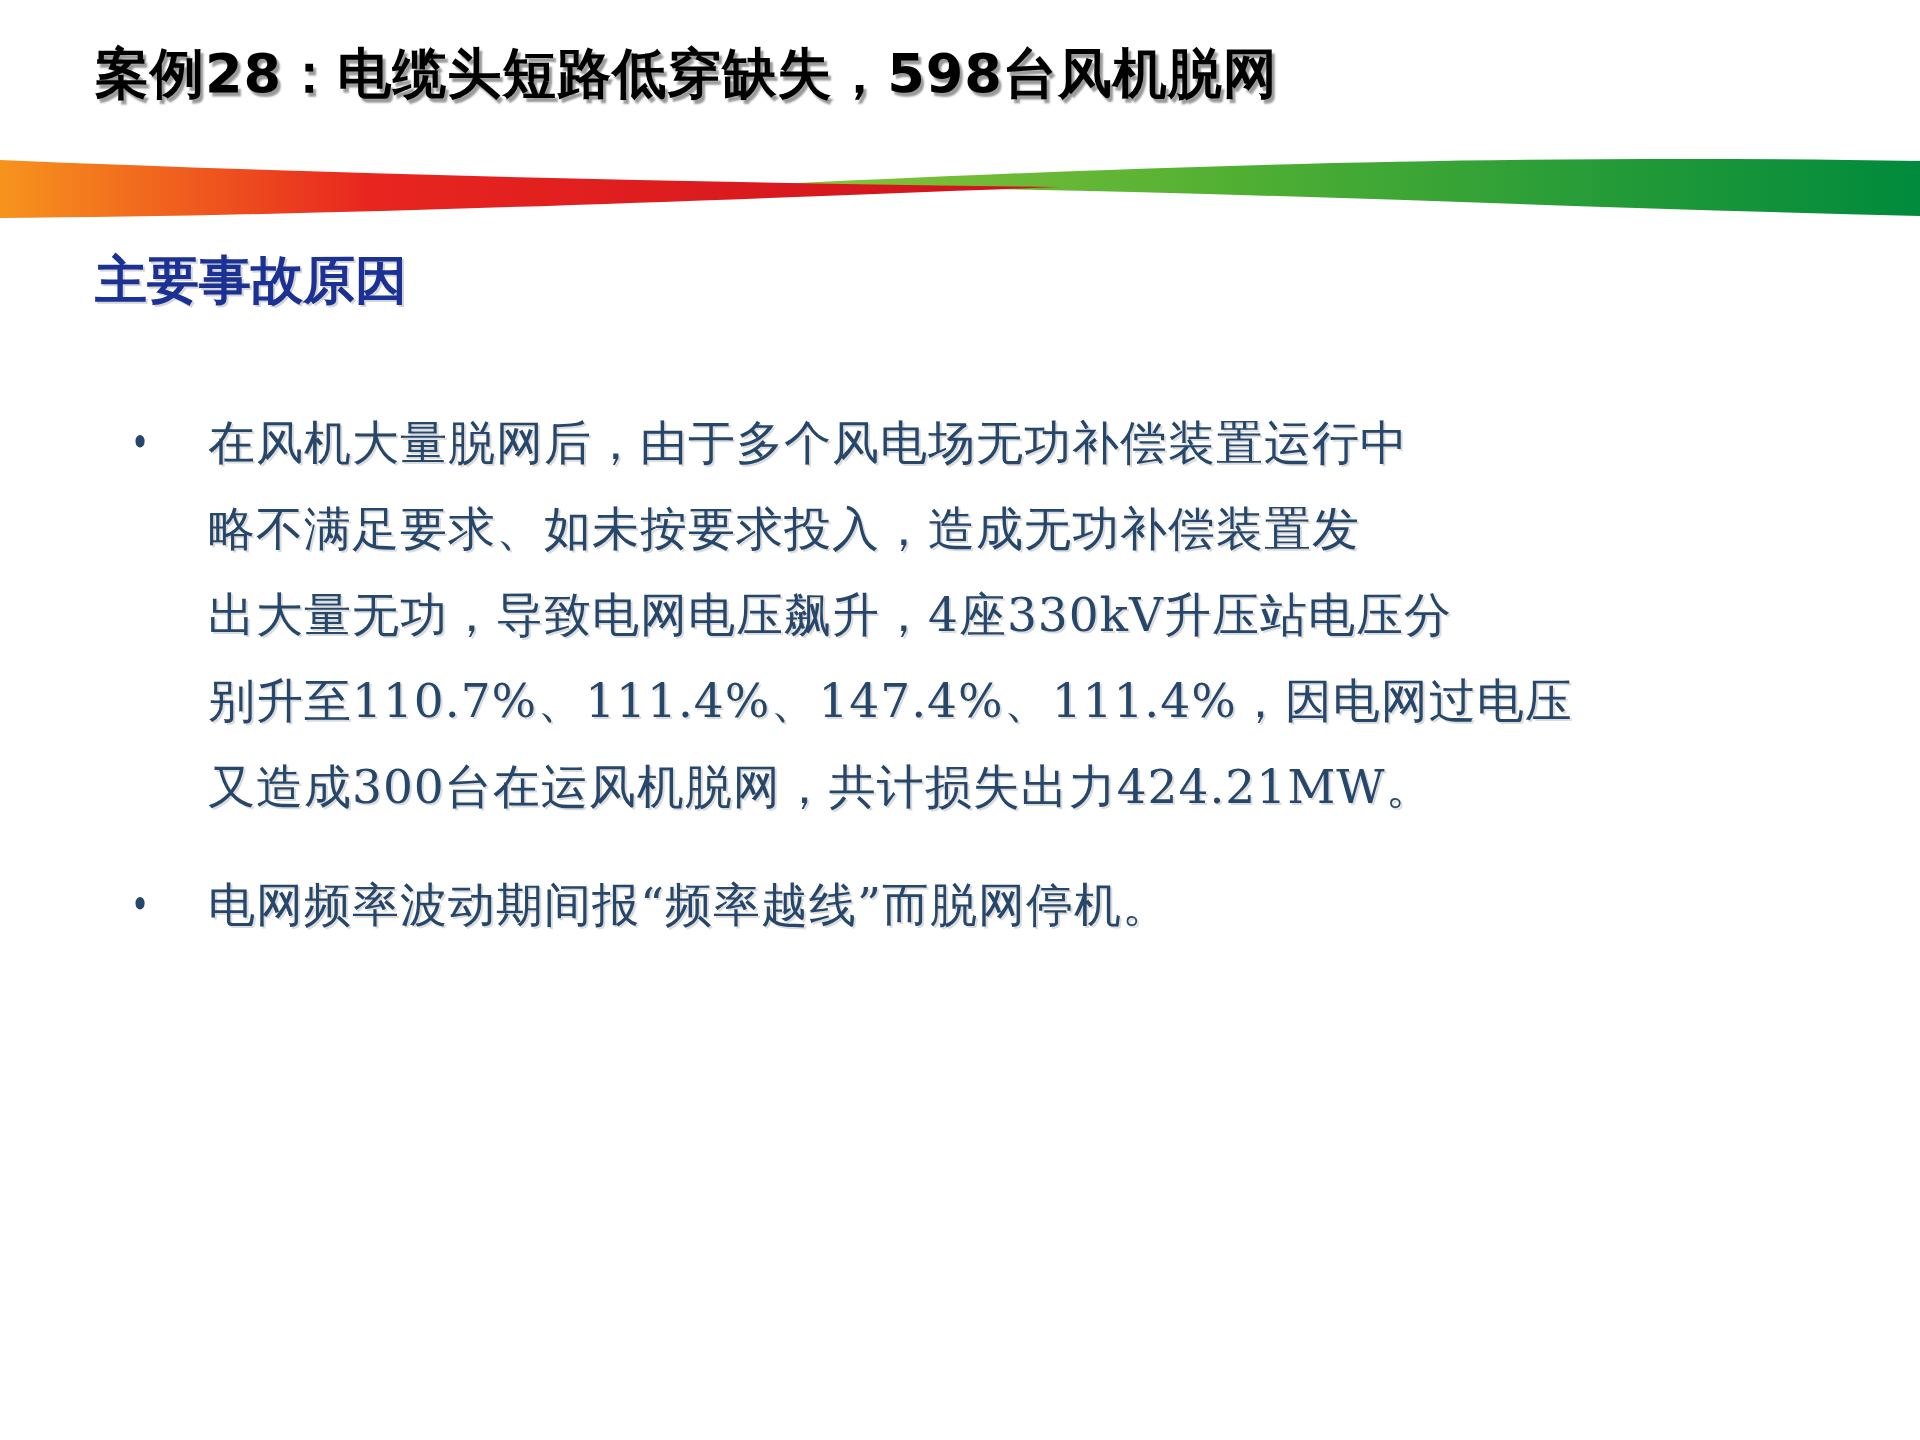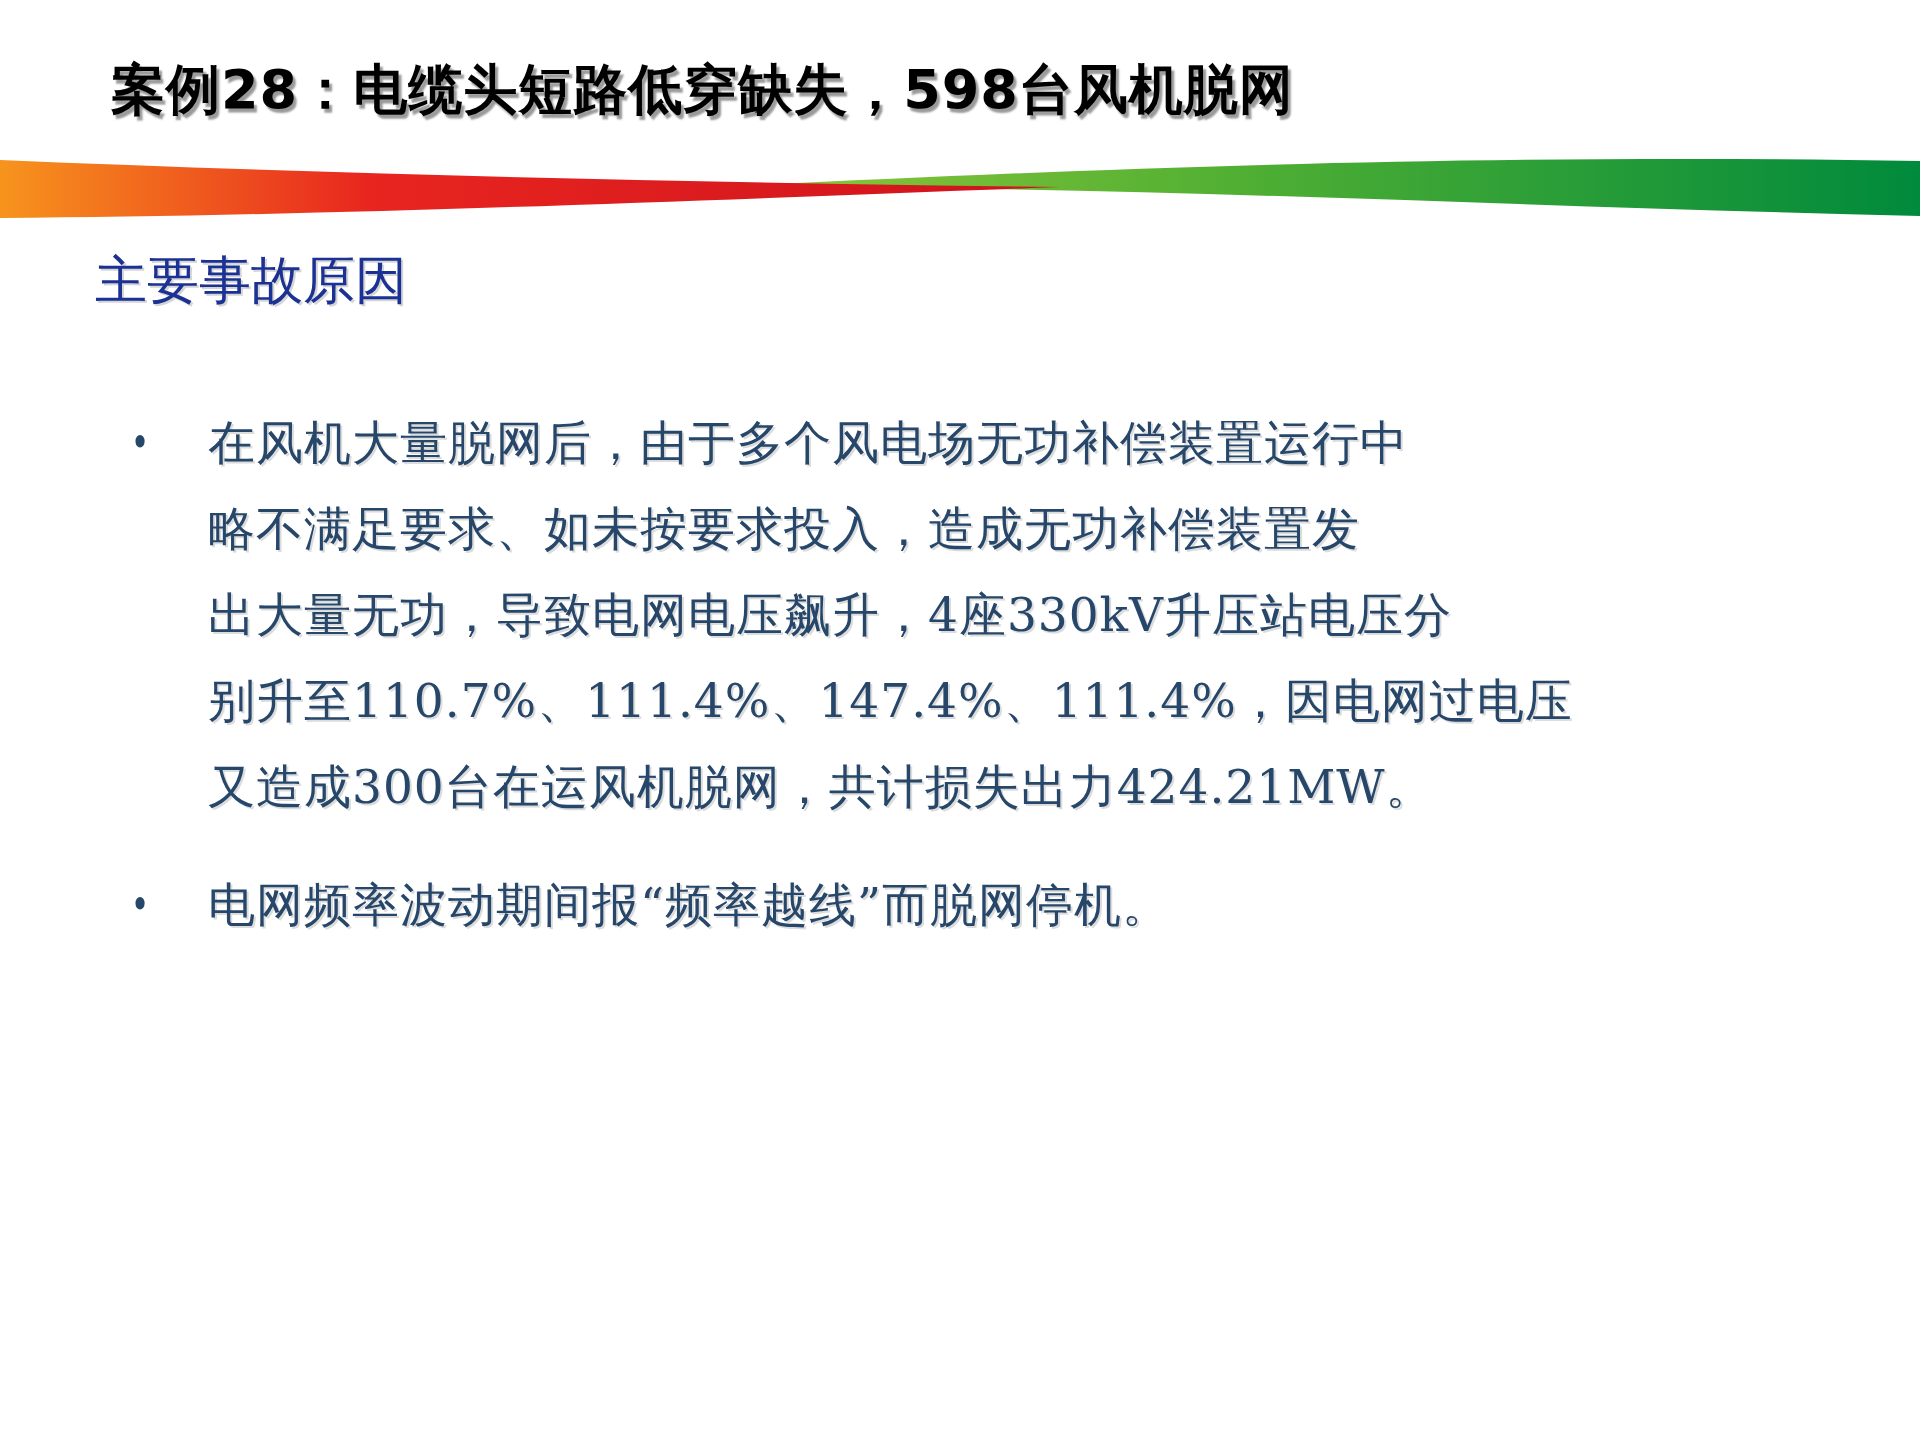--- a/index.html
+++ b/index.html
@@ -6,40 +6,40 @@
   .slide{
     position:relative;
     width:1920px;height:1440px;
     background:#ffffff;
     overflow:hidden;
     font-family:"DejaVu Sans","Liberation Sans",sans-serif;
   }
   .title{
     position:absolute;
     left:95px;top:38px;
-    margin:16px;
+    margin:0;
     font-size:54px;
     font-weight:700;
     letter-spacing:1px;
     color:#000000;
     text-shadow:3px 4px 2px rgba(0,0,0,0.40);
     white-space:nowrap;
   }
   .ribbon{
     position:absolute;
     left:0;top:130px;
     width:1920px;height:105px;
     display:block;
   }
   .heading{
     position:absolute;
     left:95px;top:246px;
     margin:0;
     font-size:52px;
-    font-weight:400;
+    font-weight:700;
     color:#1B3193;
     text-shadow:2px 2px 0 rgba(150,150,150,0.40);
     white-space:nowrap;
   }
   .bullets{
     position:absolute;
     left:100px;top:400px;
     width:1600px;
     margin:0;padding:0;
     list-style:none;

